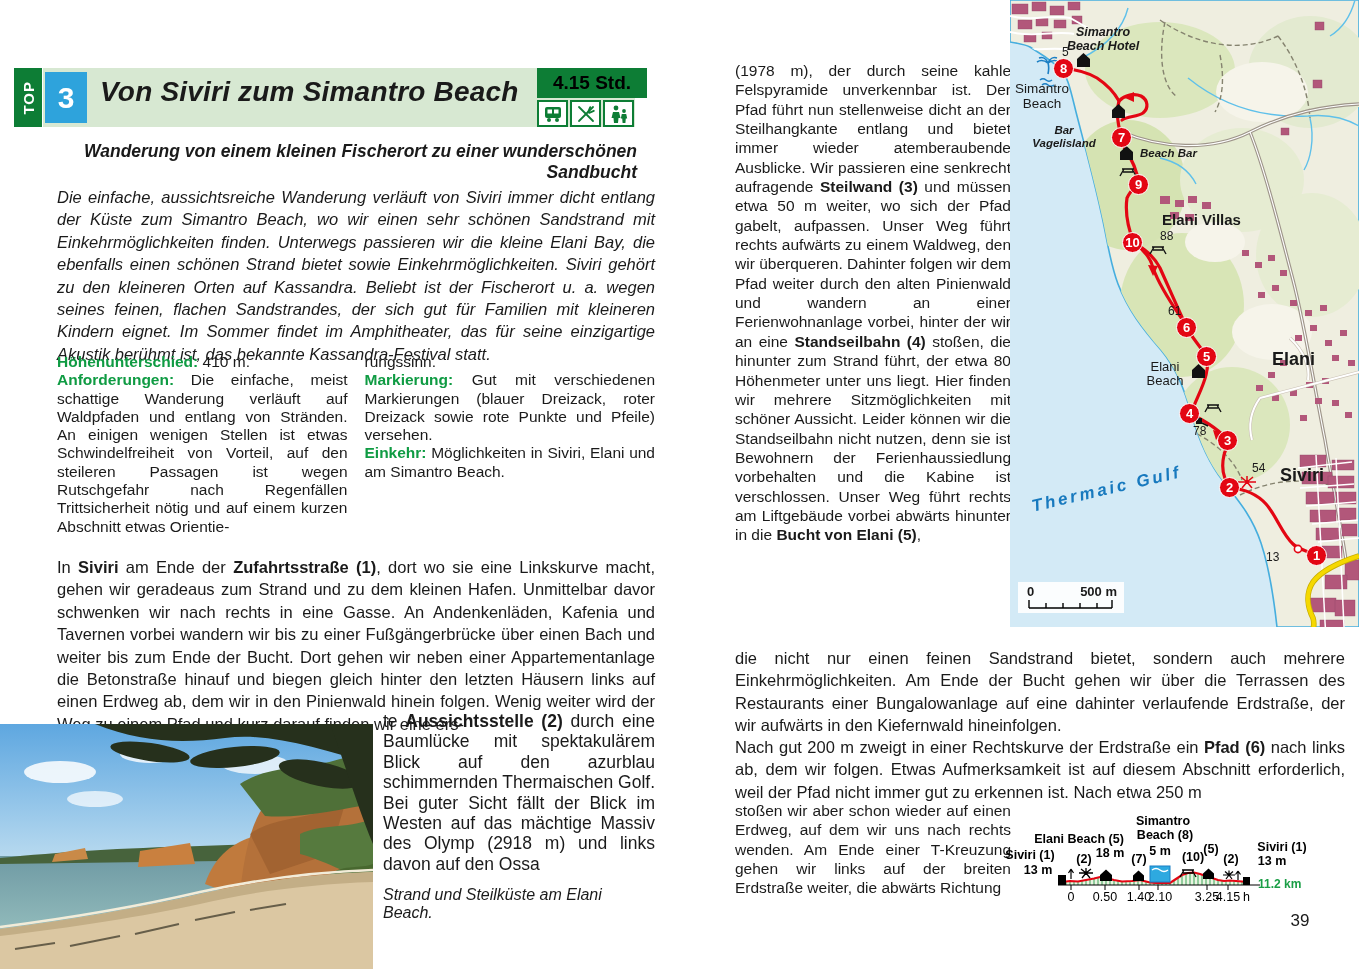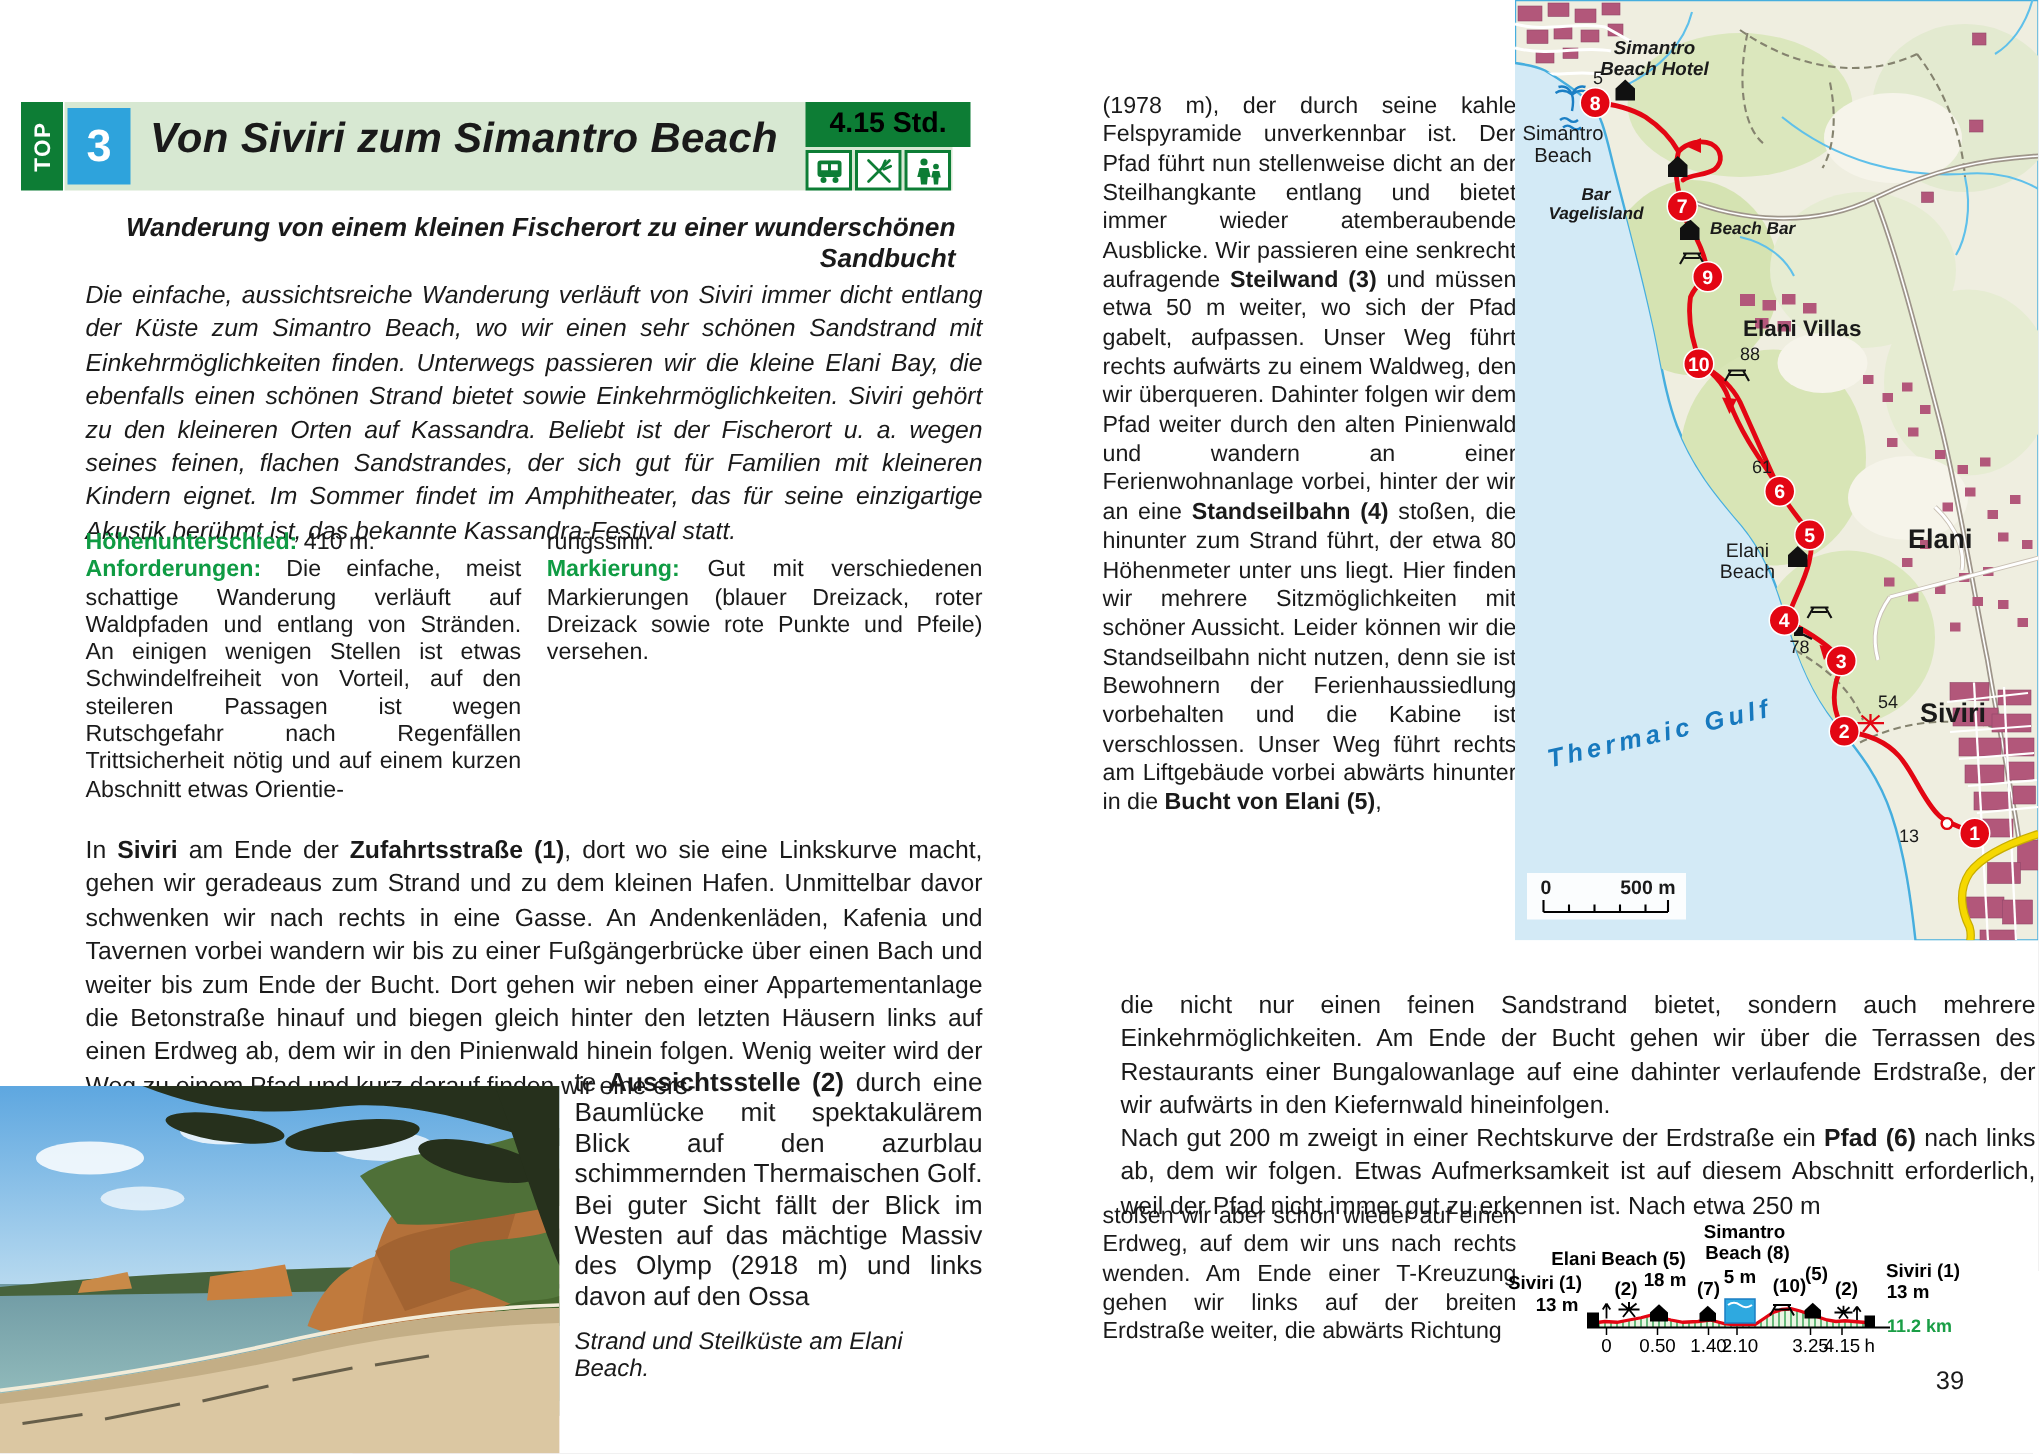--- a/index.html
+++ b/index.html
@@ -109,20 +109,21 @@
   <p class="intro" style="margin:0">Die einfache, aussichtsreiche Wanderung verläuft von Siviri immer dicht entlang der Küste zum Simantro Beach, wo wir einen sehr schönen Sandstrand mit Einkehrmöglichkeiten finden. Unterwegs passieren wir die kleine Elani Bay, die ebenfalls einen schönen Strand bietet sowie Einkehrmöglichkeiten. Siviri gehört zu den kleineren Orten auf Kassandra. Beliebt ist der Fischerort u. a. wegen seines feinen, flachen Sandstrandes, der sich gut für Familien mit kleineren Kindern eignet. Im Sommer findet im Amphitheater, das für seine einzigartige Akustik berühmt ist, das bekannte Kassandra-Festival statt.</p>
 
   <div class="infocols">
     <div class="icol">
       <p><span class="hl">Höhenunterschied: </span><span>410 m.</span></p>
       <p><span class="hl">Anforderungen: </span><span>Die einfache, meist schattige Wanderung verläuft auf Waldpfaden und entlang von Stränden. An einigen wenigen Stellen ist etwas Schwindelfreiheit von Vorteil, auf den steileren Passagen ist wegen Rutschgefahr nach Regenfällen Trittsicherheit nötig und auf einem kurzen Abschnitt etwas Orientie-</span></p>
     </div>
     <div class="icol">
       <p><span>rungssinn.</span></p>
       <p><span class="hl">Markierung: </span><span>Gut mit verschiedenen Markierungen (blauer Dreizack, roter Dreizack sowie rote Punkte und Pfeile) versehen.</span></p>
+      <p><span class="hl">Einkehr: </span><span>Möglichkeiten in Siviri, Elani und am Simantro Beach.</span></p>
     </div>
   </div>
 
   <p class="body1 rich" style="margin:0"><span>In </span><span style="font-weight: bold;">Siviri</span><span> am Ende der </span><span style="font-weight: bold;">Zufahrtsstraße (1)</span><span>, dort wo sie eine Linkskurve macht, gehen wir geradeaus zum Strand und zu dem kleinen Hafen. Unmittelbar davor schwenken wir nach rechts in eine Gasse. An Andenkenläden, Kafenia und Tavernen vorbei wandern wir bis zu einer Fußgängerbrücke über einen Bach und weiter bis zum Ende der Bucht. Dort gehen wir neben einer Appartementanlage die Betonstraße hinauf und biegen gleich hinter den letzten Häusern links auf einen Erdweg ab, dem wir in den Pinienwald hinein folgen. Wenig weiter wird der Weg zu einem Pfad und kurz darauf finden wir eine ers-</span></p>
   <p class="body2 rich" style="margin:0"><span>te </span><span style="font-weight: bold;">Aussichtsstelle (2)</span><span> durch eine Baumlücke mit spektakulärem Blick auf den azurblau schimmernden Thermaischen Golf. Bei guter Sicht fällt der Blick im Westen auf das mächtige Massiv des Olymp (2918 m) und links davon auf den Ossa</span></p>
   <p class="caption" style="margin:0">Strand und Steilküste am Elani Beach.</p>
 
   <div class="photo">
     <svg width="373" height="245" viewBox="0 0 373 245">
       <defs>
@@ -164,21 +165,21 @@
         <path d="M95,0 C140,18 180,20 225,14 C270,8 320,25 373,40 L373,0 Z"></path>
         <ellipse cx="150" cy="28" rx="40" ry="9" transform="rotate(8 150 28)"></ellipse>
         <ellipse cx="235" cy="33" rx="45" ry="10" transform="rotate(-6 235 33)"></ellipse>
         <ellipse cx="320" cy="50" rx="42" ry="12" transform="rotate(12 320 50)"></ellipse>
         <path d="M330,0 L373,0 L373,120 C360,90 345,40 330,0 Z"></path>
       </g>
     </svg>
   </div>
 
   <p class="rcol1 rich" style="margin:0"><span>(1978 m), der durch seine kahle Felspyramide unverkennbar ist. Der Pfad führt nun stellenweise dicht an der Steilhangkante entlang und bietet immer wieder atemberaubende Ausblicke. Wir passieren eine senkrecht aufragende </span><span style="font-weight: bold;">Steilwand (3)</span><span> und müssen etwa 50 m weiter, wo sich der Pfad gabelt, aufpassen. Unser Weg führt rechts aufwärts zu einem Waldweg, den wir überqueren. Dahinter folgen wir dem Pfad weiter durch den alten Pinienwald und wandern an einer Ferienwohnanlage vorbei, hinter der wir an eine </span><span style="font-weight: bold;">Standseilbahn (4)</span><span> stoßen, die hinunter zum Strand führt, der etwa 80 Höhenmeter unter uns liegt. Hier finden wir mehrere Sitzmöglichkeiten mit schöner Aussicht. Leider können wir die Standseilbahn nicht nutzen, denn sie ist Bewohnern der Ferienhaussiedlung vorbehalten und die Kabine ist verschlossen. Unser Weg führt rechts am Liftgebäude vorbei abwärts hinunter in die </span><span style="font-weight: bold;">Bucht von Elani (5)</span><span>,</span></p>
-  <p class="rcol2 rich" style="margin:12px"><span>die nicht nur einen feinen Sandstrand bietet, sondern auch mehrere Einkehrmöglichkeiten. Am Ende der Bucht gehen wir über die Terrassen des Restaurants einer Bungalowanlage auf eine dahinter verlaufende Erdstraße, der wir aufwärts in den Kiefernwald hineinfolgen.
+  <p class="rcol2 rich" style="margin:0"><span>die nicht nur einen feinen Sandstrand bietet, sondern auch mehrere Einkehrmöglichkeiten. Am Ende der Bucht gehen wir über die Terrassen des Restaurants einer Bungalowanlage auf eine dahinter verlaufende Erdstraße, der wir aufwärts in den Kiefernwald hineinfolgen.
 Nach gut 200 m zweigt in einer Rechtskurve der Erdstraße ein </span><span style="font-weight: bold;">Pfad (6)</span><span> nach links ab, dem wir folgen. Etwas Aufmerksamkeit ist auf diesem Abschnitt erforderlich, weil der Pfad nicht immer gut zu erkennen ist. Nach etwa 250 m</span></p>
   <p class="rcol3 rich" style="margin:0"><span>stoßen wir aber schon wieder auf einen Erdweg, auf dem wir uns nach rechts wenden. Am Ende einer T-Kreuzung gehen wir links auf der breiten Erdstraße weiter, die abwärts Richtung</span></p>
 
   <div class="map">
     <svg width="349" height="627" viewBox="0 0 349 627">
       <defs>
         <clipPath id="landclip">
           <path d="M0,0 H349 V627 H267 C264,600 260,570 251,543 C242,516 228,500 213,481 C198,462 189,440 182,416 C174,388 166,368 151,350 C132,328 118,310 108,284 C99,260 97,237 91,212 C84,180 74,143 66,112 C61,92 58,76 50,68 C40,60 30,53 20,47 C14,44 7,43 0,42 Z"></path>
         </clipPath>
       </defs>

